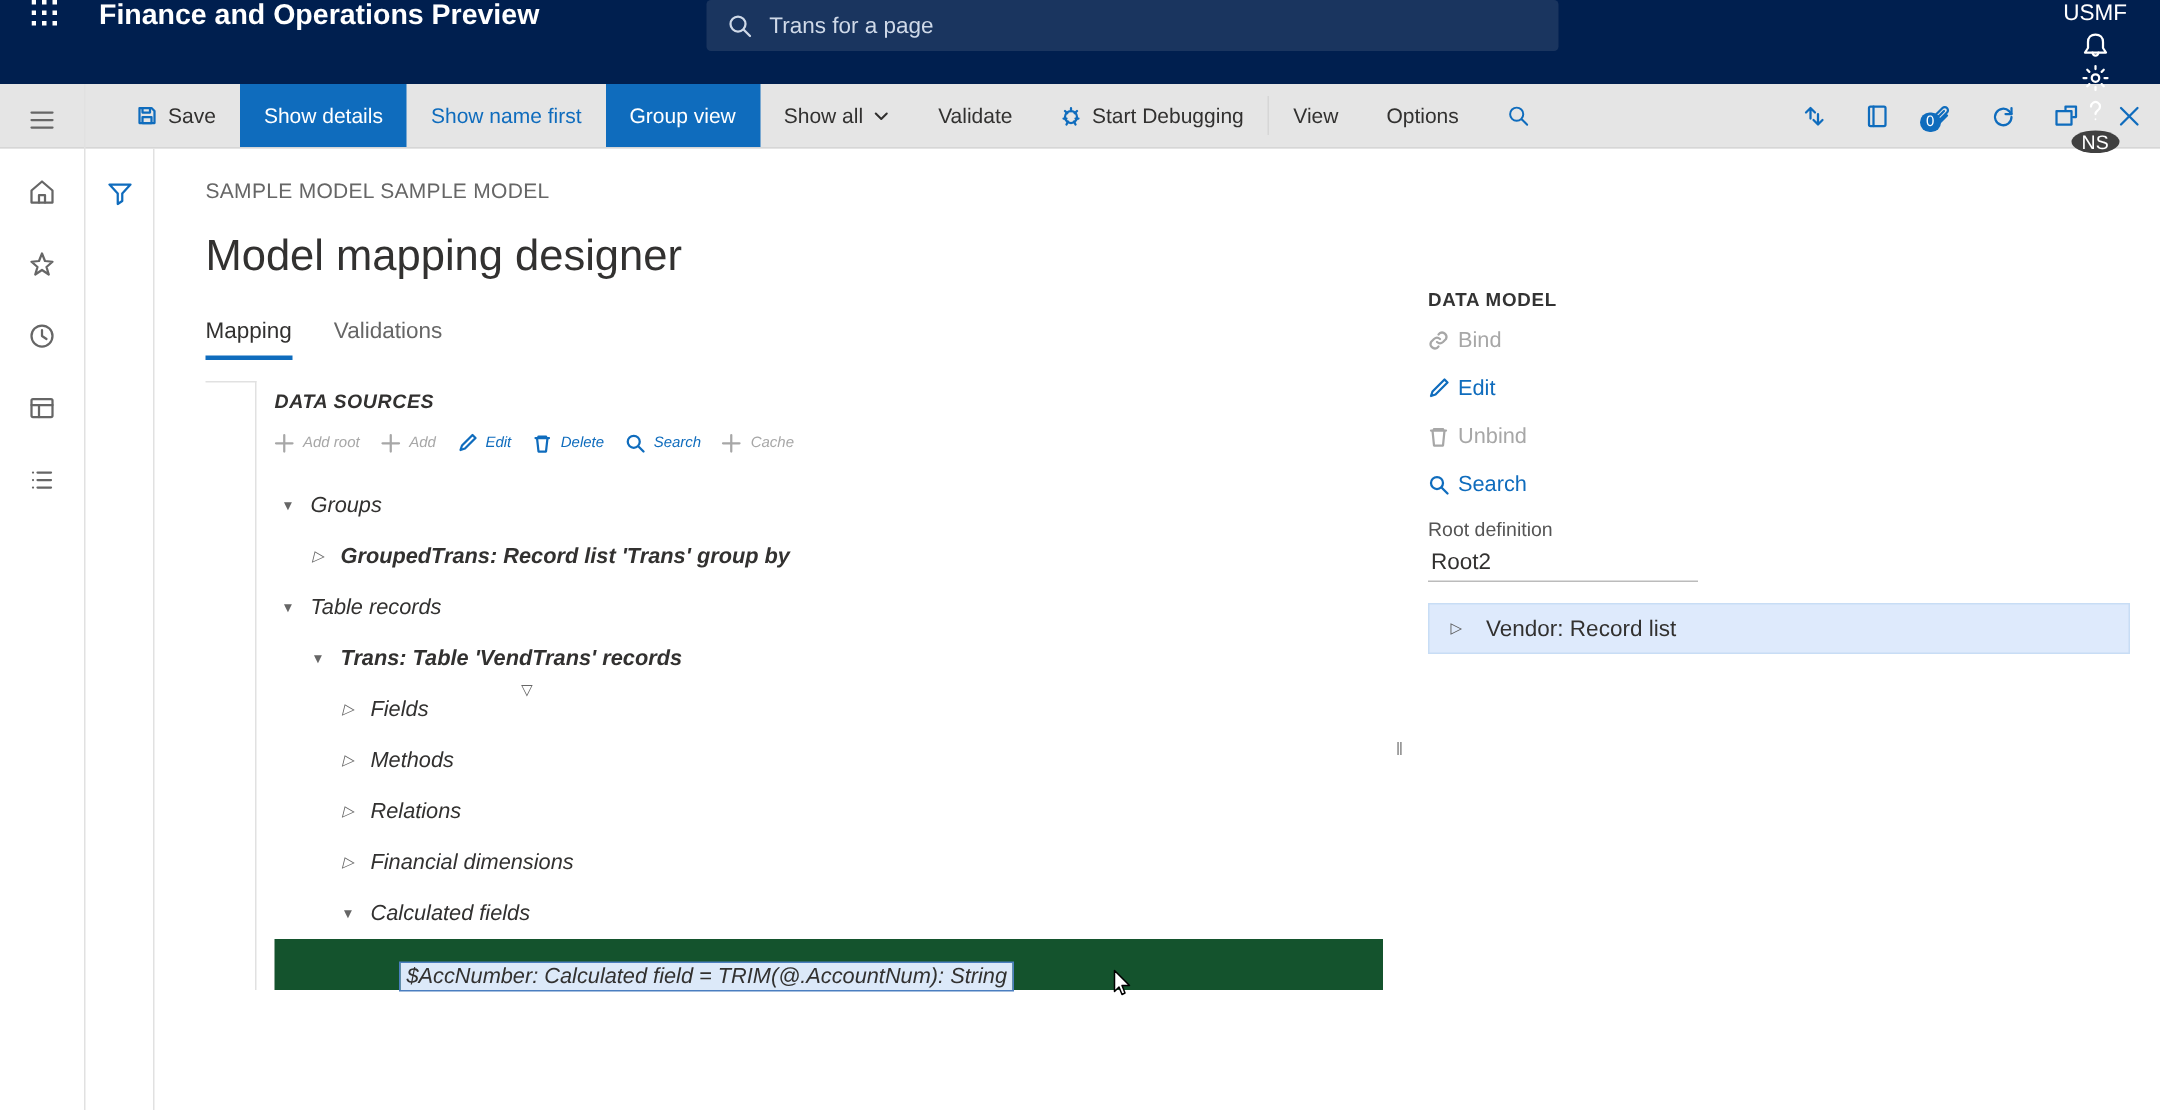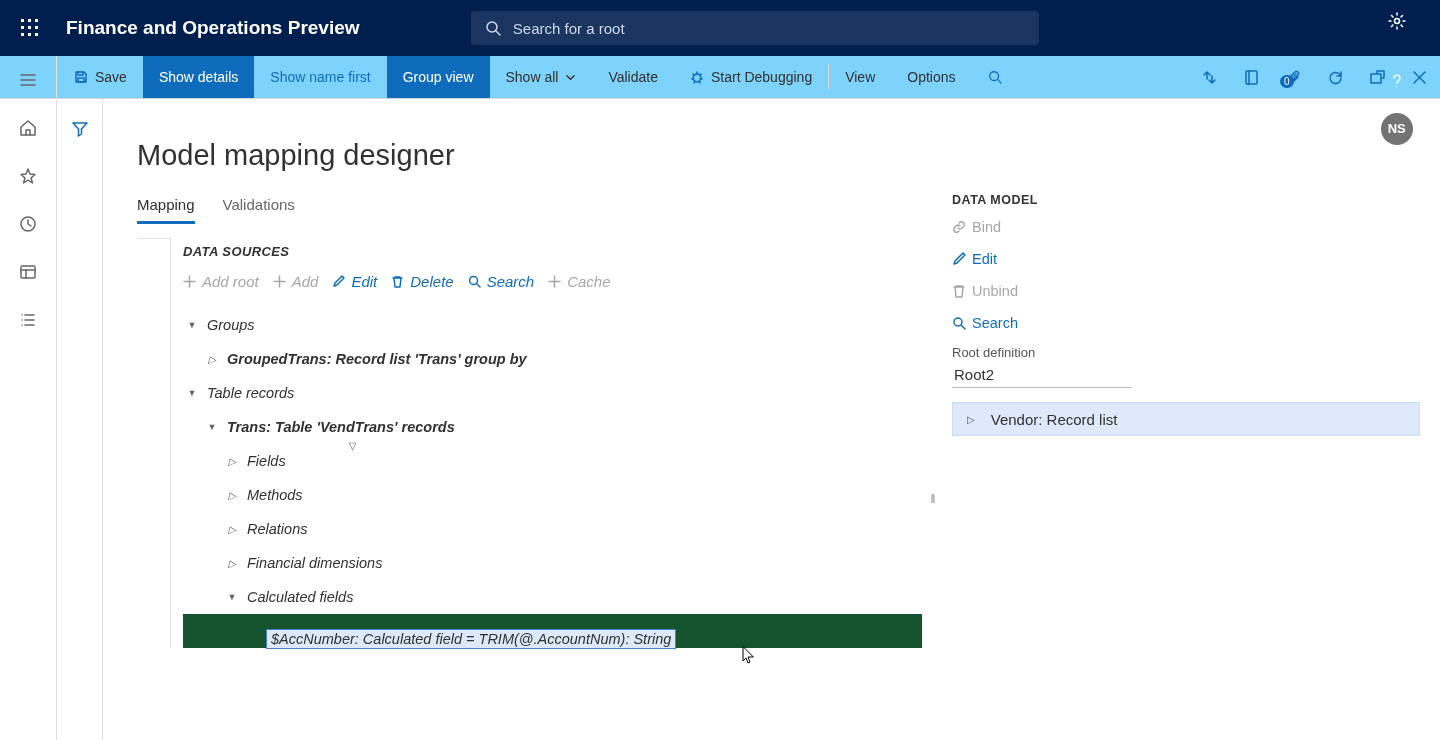--- a/index.html
+++ b/index.html
@@ -1,33 +1,33 @@
 <!DOCTYPE html>
 <html><head>
 <meta charset="utf-8">
 <style>
 * { margin: 0; padding: 0; box-sizing: border-box; font-family: "Segoe UI", -apple-system, sans-serif; }
 body { width: 1440px; height: 740px; overflow: hidden; background: #fff; color: #323130; }
 
 
-.navbar { height: 56px; background: #001f4f; color: #fff; display: flex; align-items: center; padding: 0 10px; }
+.navbar { height: 56px; background: #001f4f; color: #fff; display: flex; padding: 0 10px; }
 .navbar .waffle { width: 40px; display: flex; justify-content: center; }
 .navbar .waffle svg { width: 18px; height: 18px; }
 .navbar .title { font-size: 19px; font-weight: 600; margin-left: 16px; white-space: nowrap; }
 .navbar .search { flex: 0 0 568px; margin-left: auto; margin-right: auto; height: 34px; background: #1a355f; border-radius: 3px; display: flex; align-items: center; padding: 0 14px; color: #cfd9e8; position: relative; left: -34px; }
 .navbar .search svg { width: 16px; height: 16px; margin-right: 12px; }
 .navbar .search span { font-size: 15px; }
 .navbar .right { display: flex; align-items: center; gap: 4px; margin-left: auto; flex-direction: column; }
 .navbar .right .env { font-size: 15px; padding: 0 12px; }
 .navbar .icon-btn { width: 44px; height: 56px; display: flex; align-items: center; justify-content: center; }
 .navbar .icon-btn svg { width: 18px; height: 18px; }
-.navbar .avatar { width: 32px; height: 32px; border-radius: 50%; background: #737373; display: flex; align-items: center; justify-content: center; font-size: 13px; font-weight: 700; margin: 0 6px; }
-
-
-.actionbar { height: 43px; background: #7dd3fc; border-bottom: 1px solid #d6d6d6; display: flex; align-items: stretch; padding-left: 58px; }
+.navbar .avatar { width: 32px; height: 32px; border-radius: 50%; background: #404040; display: flex; align-items: center; justify-content: center; font-size: 13px; font-weight: 400; margin: 0 6px; }
+
+
+.actionbar { height: 43px; background: #e5e5e5; border-bottom: 1px solid #d6d6d6; display: flex; align-items: stretch; padding-left: 75px; }
 .actionbar .btn { display: flex; align-items: center; padding: 0 16px; font-size: 14px; color: #323130; cursor: pointer; gap: 7px; }
 .actionbar .btn.primary { background: #0f6cbd; color: #fff; }
 .actionbar .btn.inactive { color: #0f6cbd; }
 .actionbar .sep { width: 1px; background: #d6d6d6; margin: 8px 0; }
 .actionbar .btn svg { width: 14px; height: 14px; }
 .actionbar .right-icons { margin-left: auto; display: flex; align-items: center; }
 .actionbar .right-icons .ib { width: 42px; display: flex; align-items: center; justify-content: center; color: #0f6cbd; position: relative; }
 .actionbar .right-icons .ib svg { width: 17px; height: 17px; }
 .actionbar .badge { position: absolute; top: 6px; left: 8px; background: #0f6cbd; color: #fff; font-size: 10px; border-radius: 8px; padding: 0 4px; line-height: 13px; }
 
@@ -48,21 +48,21 @@
 
 .tabs { display: flex; gap: 28px; margin-top: 24px; border-bottom: 1px solid transparent; }
 .tabs .tab { font-size: 15px; padding-bottom: 8px; color: #666; }
 .tabs .tab.active { color: #323130; border-bottom: 3px solid #0f6cbd; margin-bottom: -1px; }
 
 .ds-container { display: flex; margin-top: 14px; }
 .ds-gutter { width: 34px; border: 1px solid #e1e1e1; border-bottom: none; border-left: none; display: flex; justify-content: flex-end; padding: 6px 8px 0 0; }
 .ds-gutter .caret { transform: rotate(90deg); font-size: 10px; color: #666; }
 .ds-body { flex: 1; font-style: italic; }
 .ds-header { font-size: 13px; font-weight: 600; letter-spacing: 0.4px; padding: 6px 0 8px 12px; }
-.ds-toolbar { display: flex; gap: 14px; padding: 6px 0 8px 12px; font-size: 15px; }
+.ds-toolbar { display: flex; gap: 14px; padding: 6px 0 8px 12px; font-size: 10px; }
 .ds-toolbar .tbtn { display: flex; align-items: center; gap: 6px; color: #0f6cbd; }
 .ds-toolbar .tbtn.disabled { color: #a7a7a7; }
 .ds-toolbar .tbtn svg { width: 13px; height: 13px; }
 
 .tree { padding: 10px 0 0 12px; font-size: 14.5px; }
 .tree-row { display: flex; align-items: center; height: 34px; gap: 10px; }
 .tree-row .exp { width: 10px; font-size: 10px; color: #666; display: inline-flex; justify-content: center; }
 .tree-row .exp.collapsed::before { content: "▷"; }
 .tree-row .exp.expanded::before { content: "▼"; font-size: 9px; }
 .tree-row.bold .label { font-weight: 600; }
@@ -110,21 +110,21 @@
           <rect x="14" y="14" width="3" height="3"></rect>
         </g>
       </svg>
   </div>
   <div class="title">Finance and Operations Preview</div>
   <div class="search">
     <svg viewBox="0 0 16 16">
         <circle cx="7" cy="7" r="5"></circle>
         <line x1="11" y1="11" x2="15" y2="15"></line>
       </svg>
-    <span>Search for a root</span>
+    <span>Trans for a page</span>
   </div>
   <div class="right">
     <div class="env">USMF</div>
     <div class="icon-btn">
         <svg viewBox="0 0 18 18">
           <path d="M9 2 C6 2 4 4 4 7 L4 11 L2 14 L16 14 L14 11 L14 7 C14 4 12 2 9 2 Z"></path>
           <path d="M7 14 a2 2 0 0 0 4 0"></path>
         </svg>
       </div>
     <div class="icon-btn">
@@ -263,20 +263,21 @@
 </div>
 
 <div class="content">
   <div class="filter-col">
     <svg viewBox="0 0 16 16">
         <path d="M1 2h14l-5.5 6v5l-3 2v-7z"></path>
       </svg>
   </div>
   <div class="main">
     <div class="left-pane">
+      <div class="breadcrumb">SAMPLE MODEL SAMPLE MODEL</div>
       <div class="page-title">Model mapping designer</div>
       <div class="tabs">
         <div class="tab active">Mapping</div>
         <div class="tab">Validations</div>
       </div>
       <div class="ds-container">
         <div class="ds-gutter">
             <span class="caret">▷</span>
           </div>
         <div class="ds-body">

